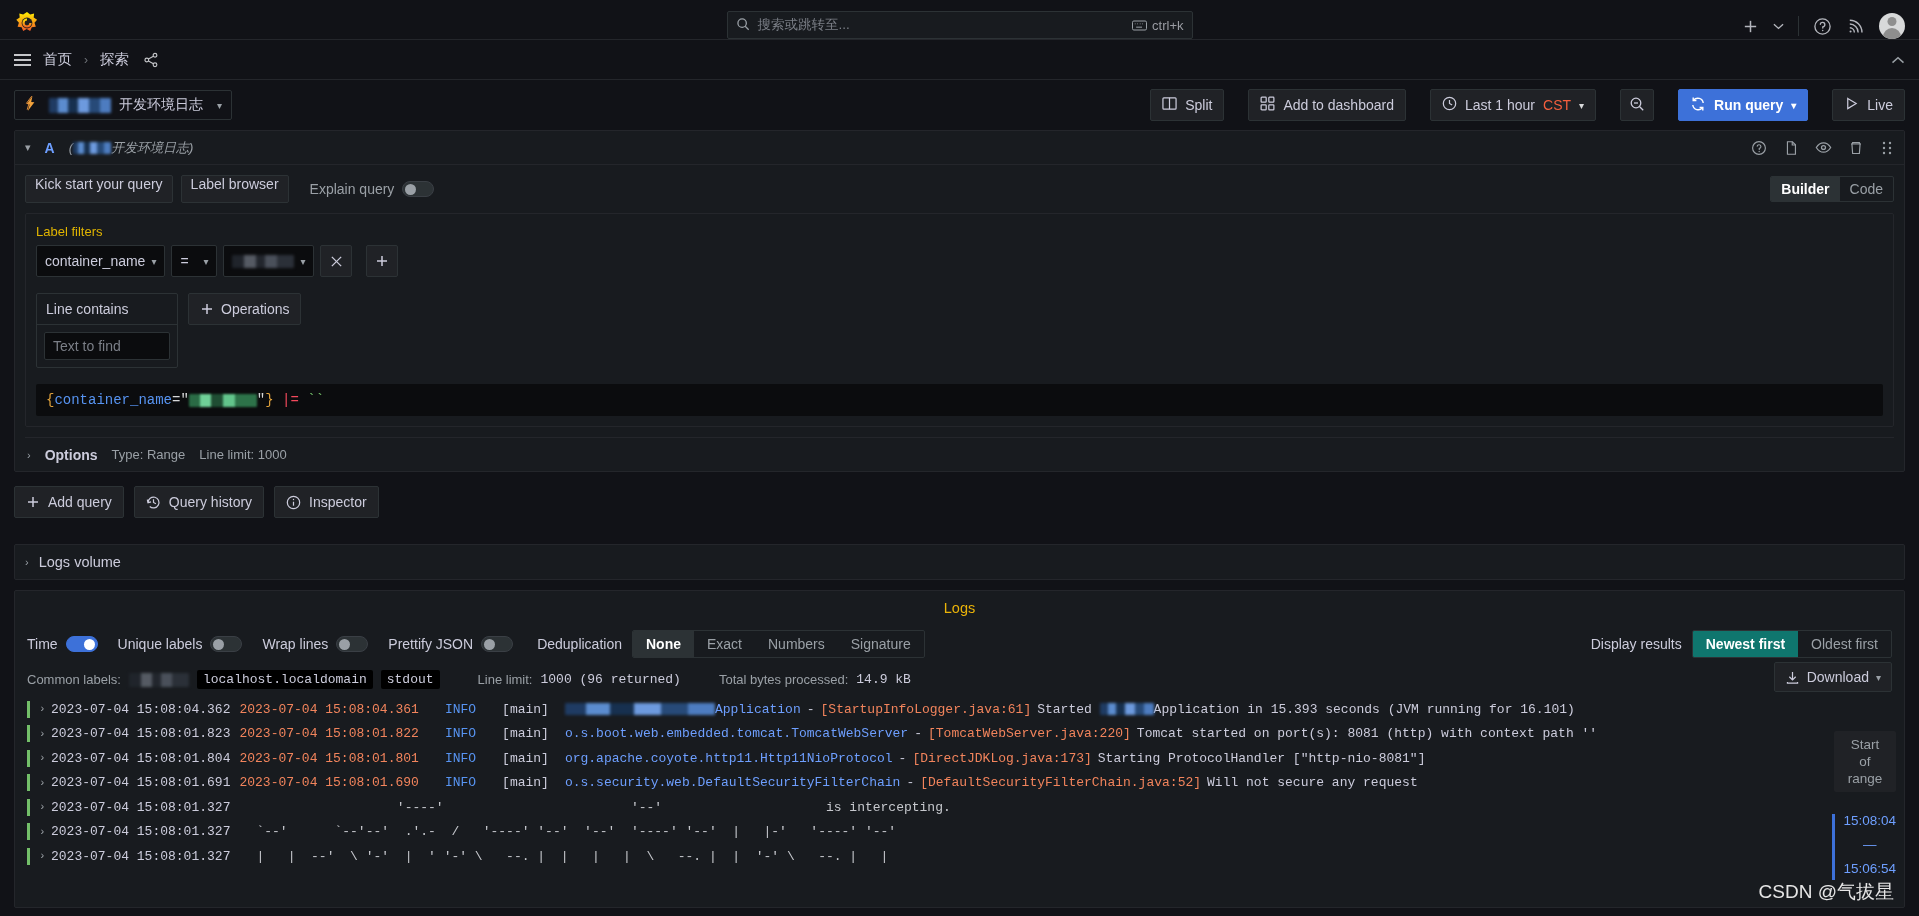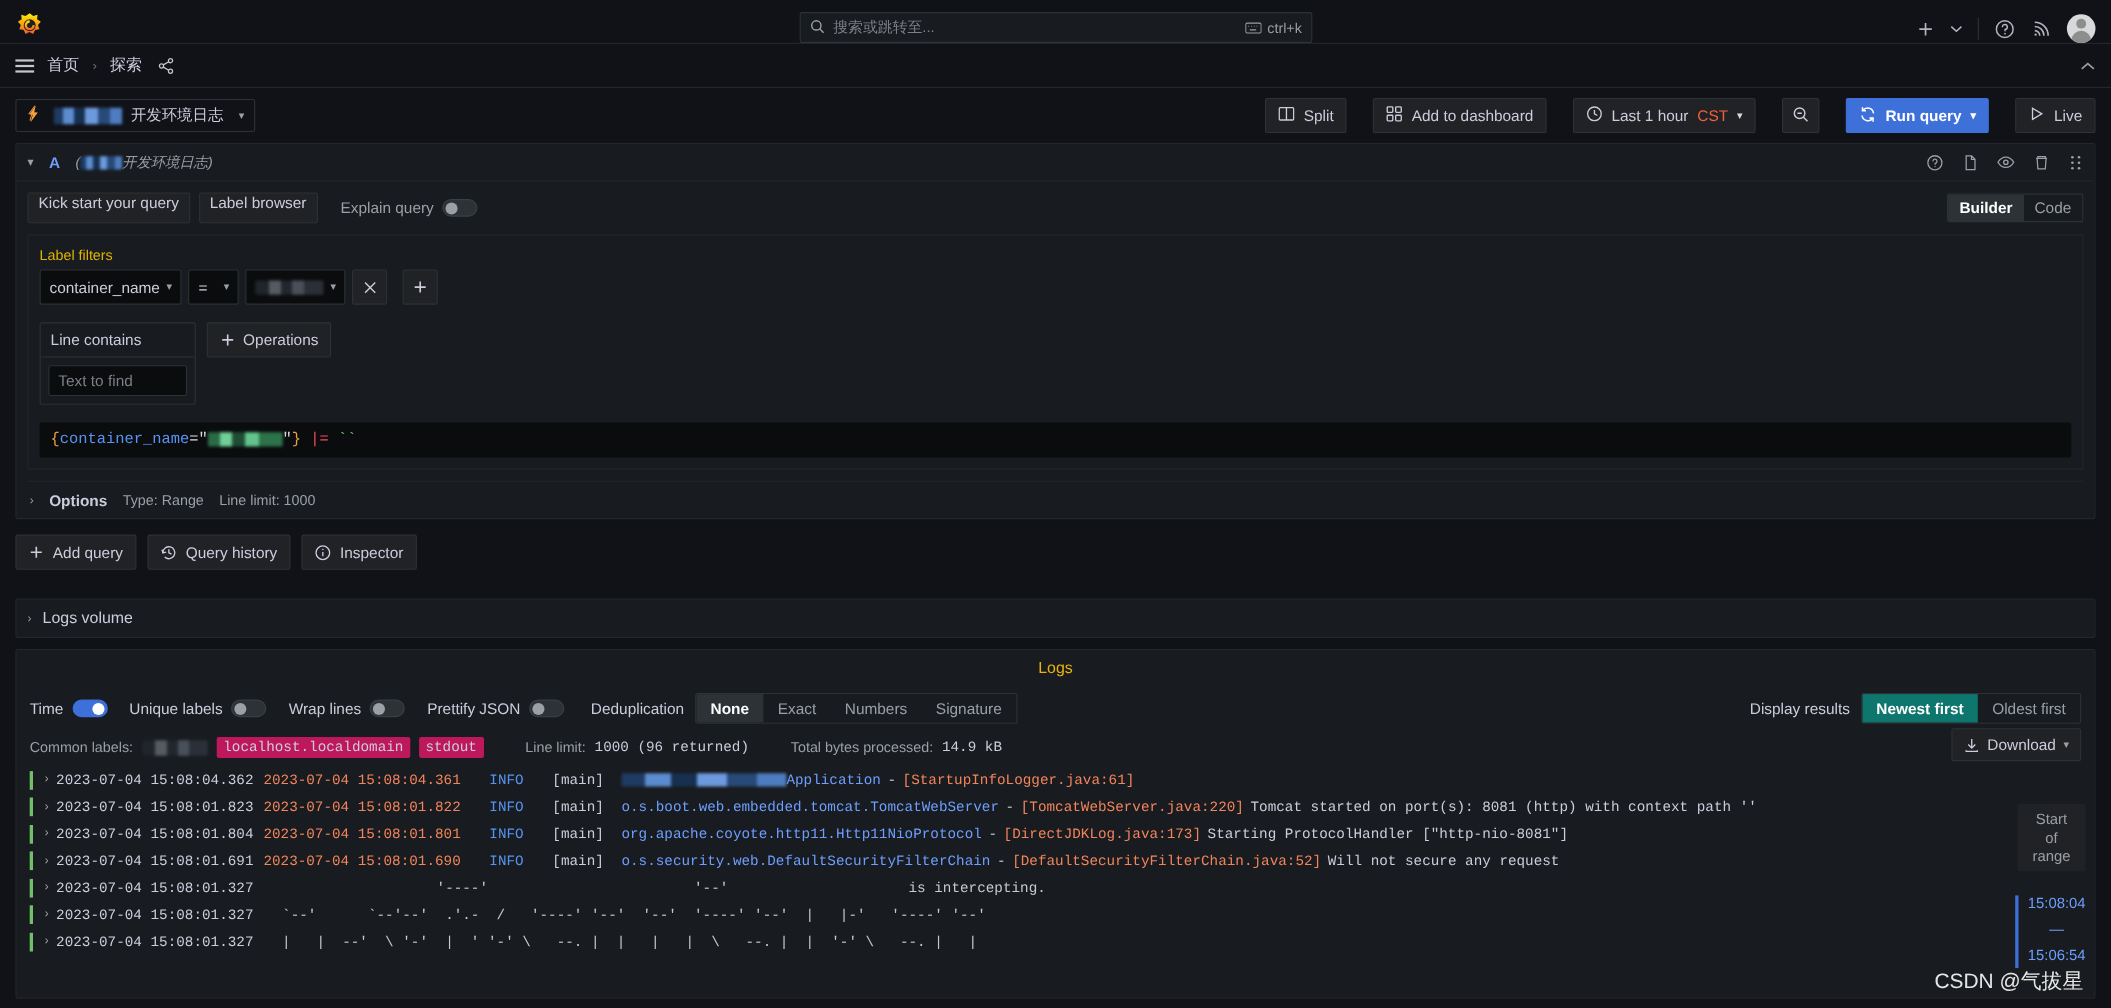--- a/index.html
+++ b/index.html
@@ -235,21 +235,21 @@
   }
   #order-group div { padding: 5px 13px; font-size: 14px; color: #9aa0a6; cursor: pointer; }
   #order-group div.active { background: #0f766e; color: #ffffff; font-weight: bold; }
 
   #meta-row {
     display: flex; align-items: center; gap: 8px; padding: 6px 12px 8px 12px;
     font-size: 13px; color: #9aa0a6; position: relative;
   }
   #meta-row .mlabel { color: #9aa0a6; }
   .chip {
-    background: #be185d; border-radius: 2px; padding: 2px 6px;
+    background: #000000; border-radius: 2px; padding: 2px 6px;
     font-family: "Liberation Mono", monospace; font-size: 13px; color: #ccccdc;
   }
   #meta-row .gap { width: 22px; }
   .mono-v { font-family: "Liberation Mono", monospace; color: #ccccdc; font-size: 13px; }
   #download-btn {
     position: absolute; right: 12px; top: -2px;
     display: flex; align-items: center; gap: 7px; height: 30px; padding: 0 10px;
     background: #202226; border: 1px solid #2c3235; border-radius: 2px;
     color: #ccccdc; font-size: 14px; cursor: pointer;
   }
@@ -691,20 +691,23 @@
       <span class="exp">›</span>
       <span class="ts1">2023-07-04 15:08:04.362</span>
       <span class="ts2">2023-07-04 15:08:04.361</span>
       <span class="lvl">INFO</span>
       <span class="thread">[main]</span>
       <span class="logger" style="margin-left:16px;">
         <span class="redact-blue" style="width:150px;height:12px;"></span><span>Application</span>
       </span>
       <span class="dash">-</span>
       <span class="src">[StartupInfoLogger.java:61]</span>
+      <span class="msg">
+        <span>Started </span><span class="redact-blue" style="width:54px;height:12px;"></span><span>Application in 15.393 seconds (JVM running for 16.101)</span>
+      </span>
     </div>
 
     <div class="lrow">
       <span class="bar"></span>
       <span class="exp">›</span>
       <span class="ts1">2023-07-04 15:08:01.823</span>
       <span class="ts2">2023-07-04 15:08:01.822</span>
       <span class="lvl">INFO</span>
       <span class="thread">[main]</span>
       <span class="logger">o.s.boot.web.embedded.tomcat.TomcatWebServer</span>

